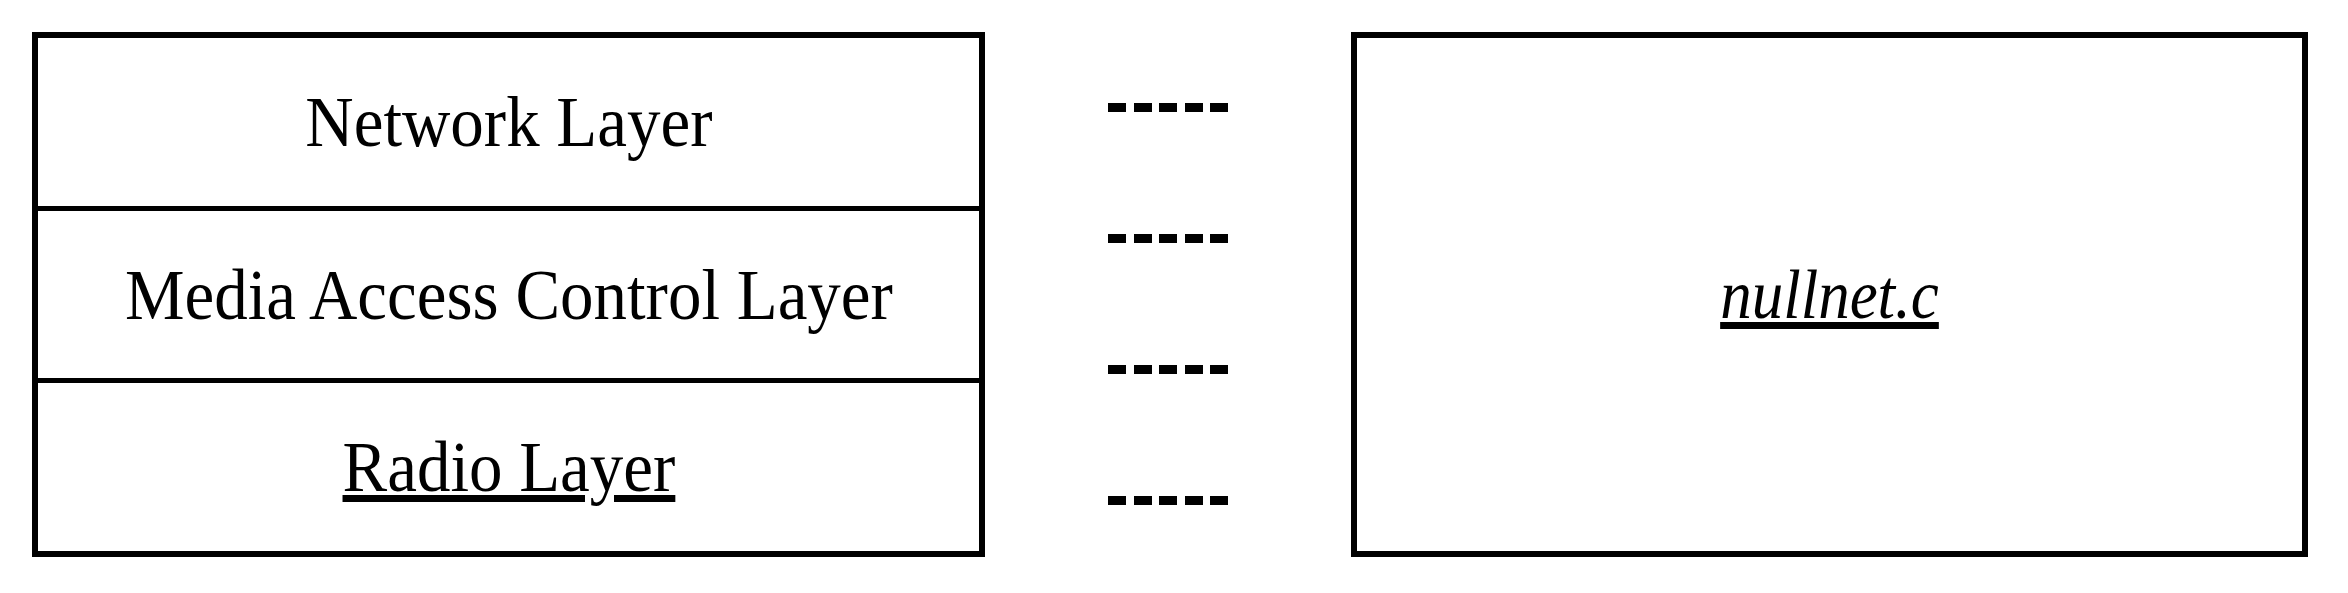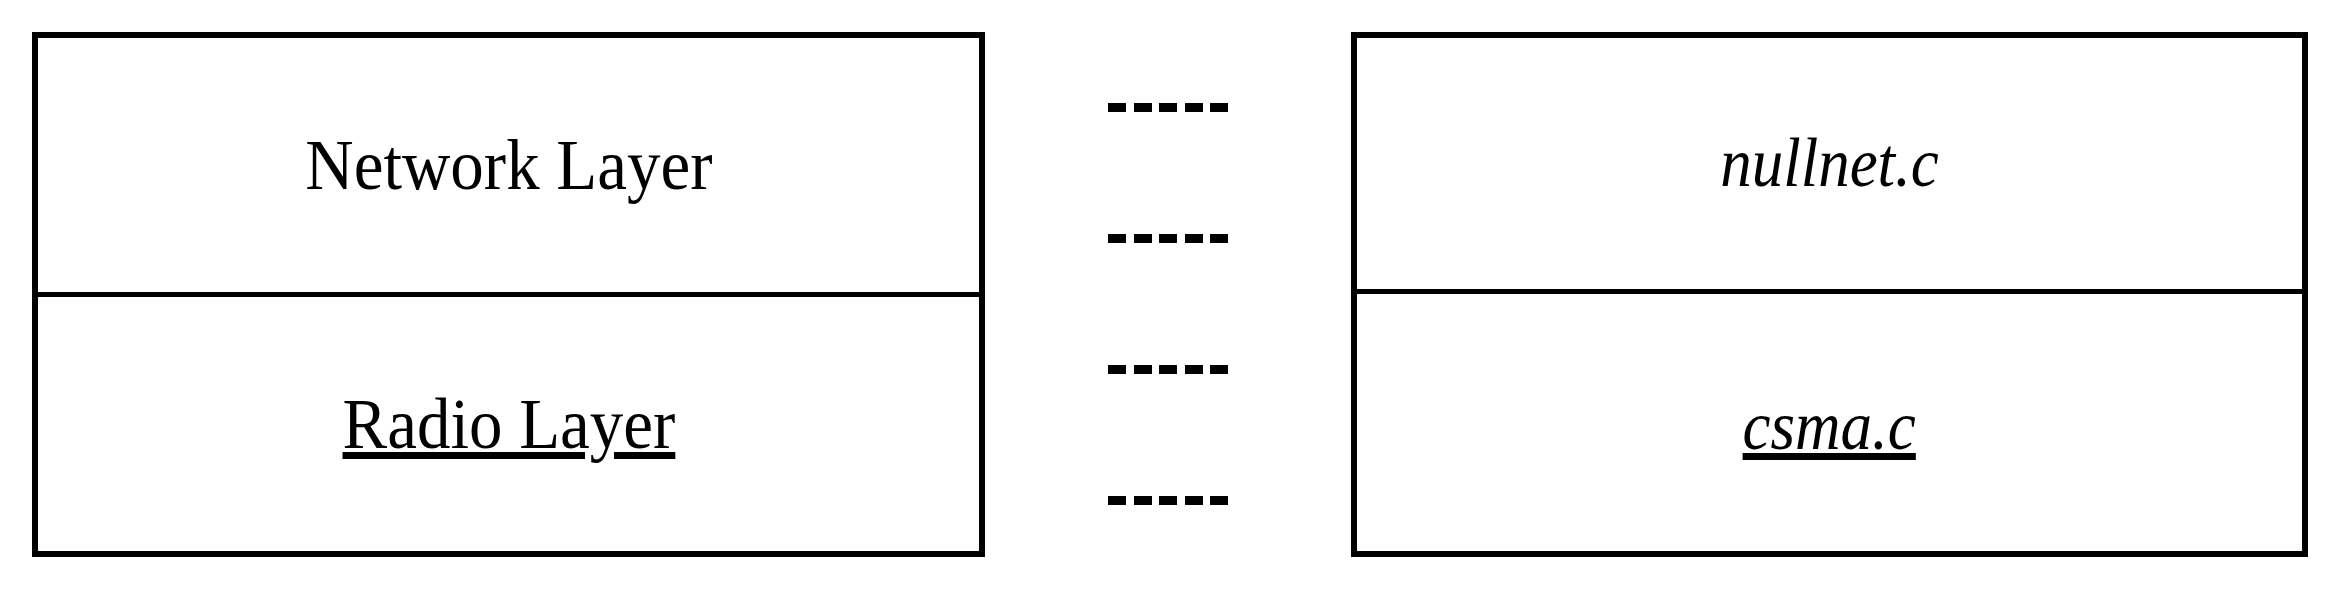--- a/index.html
+++ b/index.html
@@ -113,20 +113,23 @@
 </head>
 <body>
 
 <div id="canvas">
 
   <div id="left-table" class="stack-table">
     <div class="stack-row">
       <span class="row-label">Network Layer</span>
     </div>
     <div class="stack-row">
+      <span class="row-label">Media Access Control Layer</span>
+    </div>
+    <div class="stack-row">
       <span class="row-label">Radio Layer</span>
     </div>
   </div>
 
   <div id="connector-0" class="connector">
     <span class="dash"></span>
     <span class="dash"></span>
     <span class="dash"></span>
     <span class="dash"></span>
     <span class="dash"></span>
@@ -150,18 +153,15 @@
     <span class="dash"></span>
     <span class="dash"></span>
     <span class="dash"></span>
     <span class="dash"></span>
   </div>
 
   <div id="right-table" class="stack-table">
     <div class="stack-row">
       <span class="row-label">nullnet.c</span>
     </div>
-    <div class="stack-row">
-      <span class="row-label">csma.c</span>
-    </div>
   </div>
 
 </div>
 
 </body></html>

